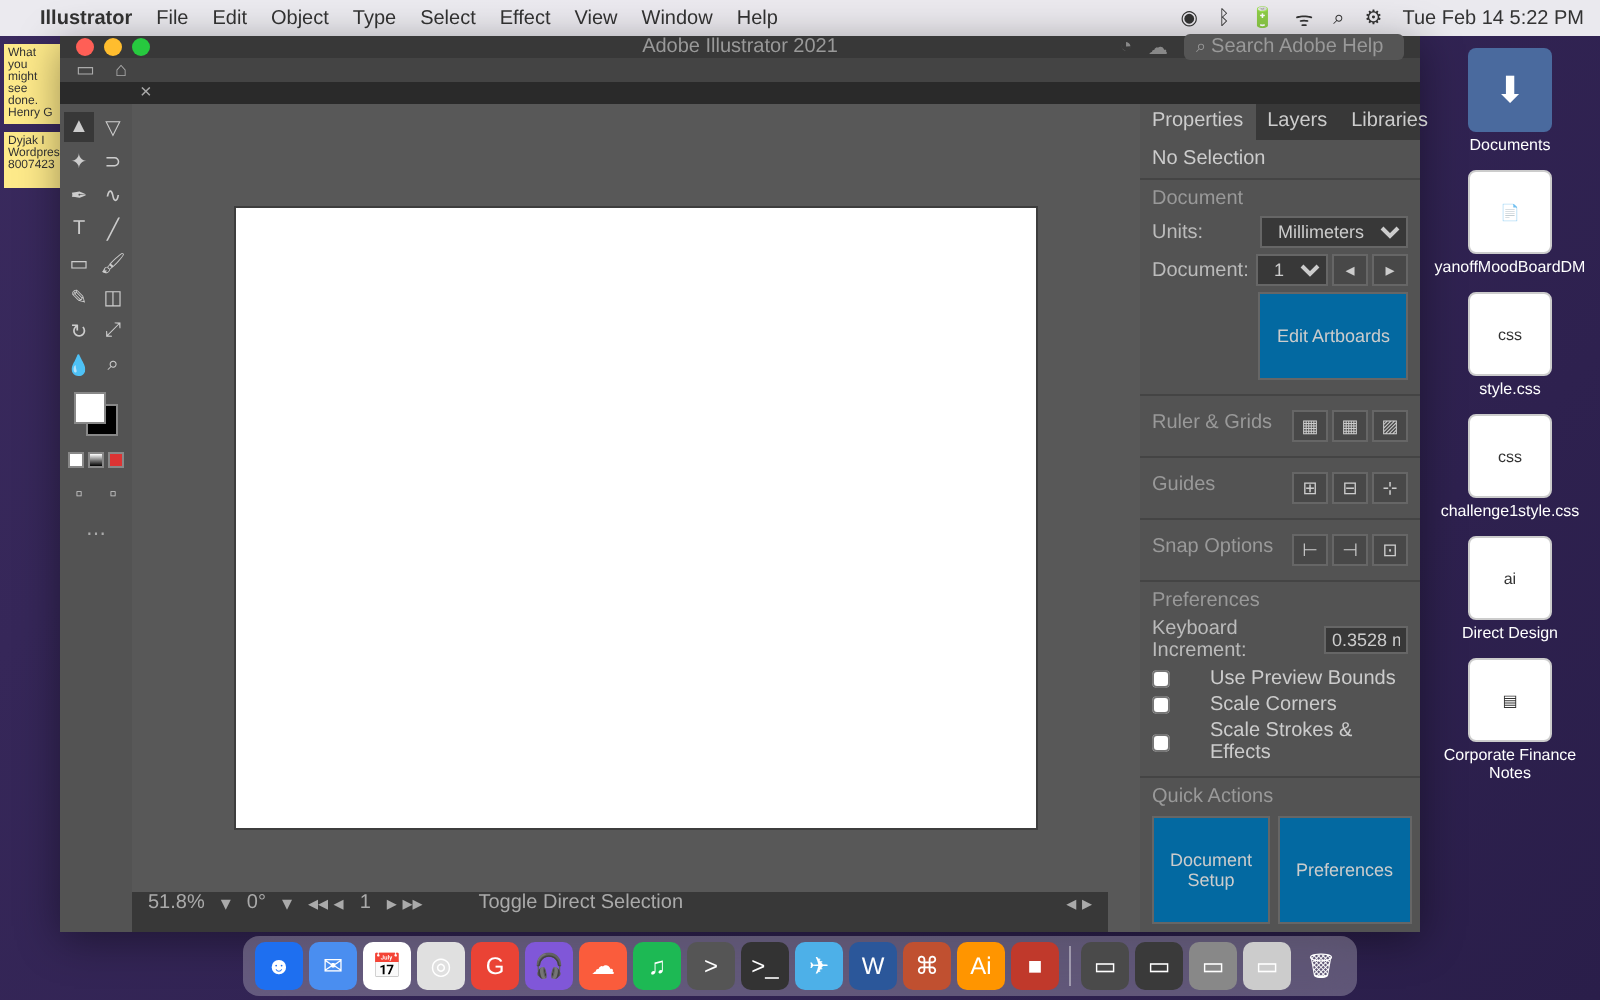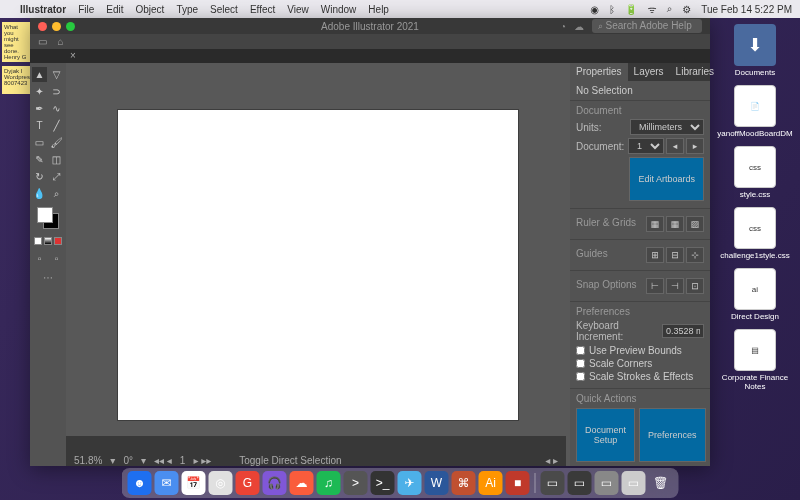--- a/index.html
+++ b/index.html
@@ -24,35 +24,35 @@
 .tbtn{width:15px;height:15px;background:#535353;display:flex;align-items:center;justify-content:center;color:#ccc;font-size:10px;cursor:pointer}
 .tbtn.sel{background:#383838}
 .swatch{width:22px;height:22px;position:relative;margin:4px auto}
 .swatch .f{position:absolute;width:16px;height:16px;background:#fff;border:1px solid #888;top:0;left:0}
 .swatch .b{position:absolute;width:16px;height:16px;background:#000;border:1px solid #888;bottom:0;right:0}
 .minis{display:flex;gap:2px;justify-content:center;margin-top:2px}
 .mini{width:8px;height:8px;border:1px solid #888}
 .mini.c{background:#d33}
 .canvas-area{flex:1;background:#585858;display:flex;align-items:center;justify-content:center;position:relative}
 .artboard{width:400px;height:310px;background:#fff;box-shadow:0 0 0 1px rgba(0,0,0,.3)}
-.statusbar{position:absolute;bottom:0;left:0;right:4px;height:30px;background:#383838;display:flex;align-items:flex-end;gap:8px;padding:0 8px;color:#aaa;font-size:9px}
+.statusbar{position:absolute;bottom:0;left:0;right:16px;height:20px;background:#383838;display:flex;align-items:flex-start;gap:8px;padding:0 8px;color:#aaa;font-size:9px}
 .panels{width:140px;background:#535353;color:#ccc;display:flex;flex-direction:column;font-size:9px}
 .ptabs{display:flex;background:#383838;height:18px}
 .ptab{padding:3px 6px;cursor:pointer}
 .ptab.act{background:#535353}
 .psec{padding:4px 6px;border-bottom:1px solid #444}
 .psec .hdr{color:#999;margin-bottom:3px}
 .prow{display:flex;align-items:center;justify-content:space-between;margin:3px 0}
 .prow label{color:#bbb}
 .psel{background:#383838;border:1px solid #666;color:#ccc;padding:1px 4px;font-size:9px;min-width:50px}
 .pbtn{background:#0369a1;border:1px solid #666;color:#ccc;padding:16px 8px;font-size:9px;cursor:pointer}
 .icnrow{display:flex;gap:2px}
 .ibtn{width:18px;height:16px;background:#484848;border:1px solid #666;display:flex;align-items:center;justify-content:center;cursor:pointer;font-size:9px}
 .pinp{background:#383838;border:1px solid #666;color:#ccc;padding:1px 3px;width:42px;font-size:9px}
-.chk{display:flex;align-items:center;gap:4px;margin:2px 0}
+.chk{display:flex;align-items:center;gap:20px;margin:2px 0}
 .chk input{width:9px;height:9px}
 .qact{display:flex;gap:4px;margin-top:4px}
 .desktop-icons{position:absolute;right:6px;top:24px;width:78px;display:flex;flex-direction:column;gap:8px;align-items:center}
 .dicon{display:flex;flex-direction:column;align-items:center;gap:2px;cursor:pointer}
 .dicon .ic{width:42px;height:42px;background:#4a6a9e;border-radius:4px;display:flex;align-items:center;justify-content:center;color:#fff;font-size:18px}
 .dicon .ic.doc{background:#fff;border:1px solid #ccc;color:#333;font-size:8px}
 .dicon .lbl{color:#fff;font-size:8px;text-align:center;max-width:76px}
 .dock{position:absolute;bottom:2px;left:50%;transform:translateX(-50%);height:30px;background:rgba(255,255,255,.25);border-radius:8px;display:flex;align-items:center;padding:0 6px;gap:3px;backdrop-filter:blur(10px)}
 .dapp{width:24px;height:24px;border-radius:5px;cursor:pointer;display:flex;align-items:center;justify-content:center;font-size:12px;color:#fff}
 .sep{width:1px;height:20px;background:rgba(255,255,255,.4);margin:0 2px}

